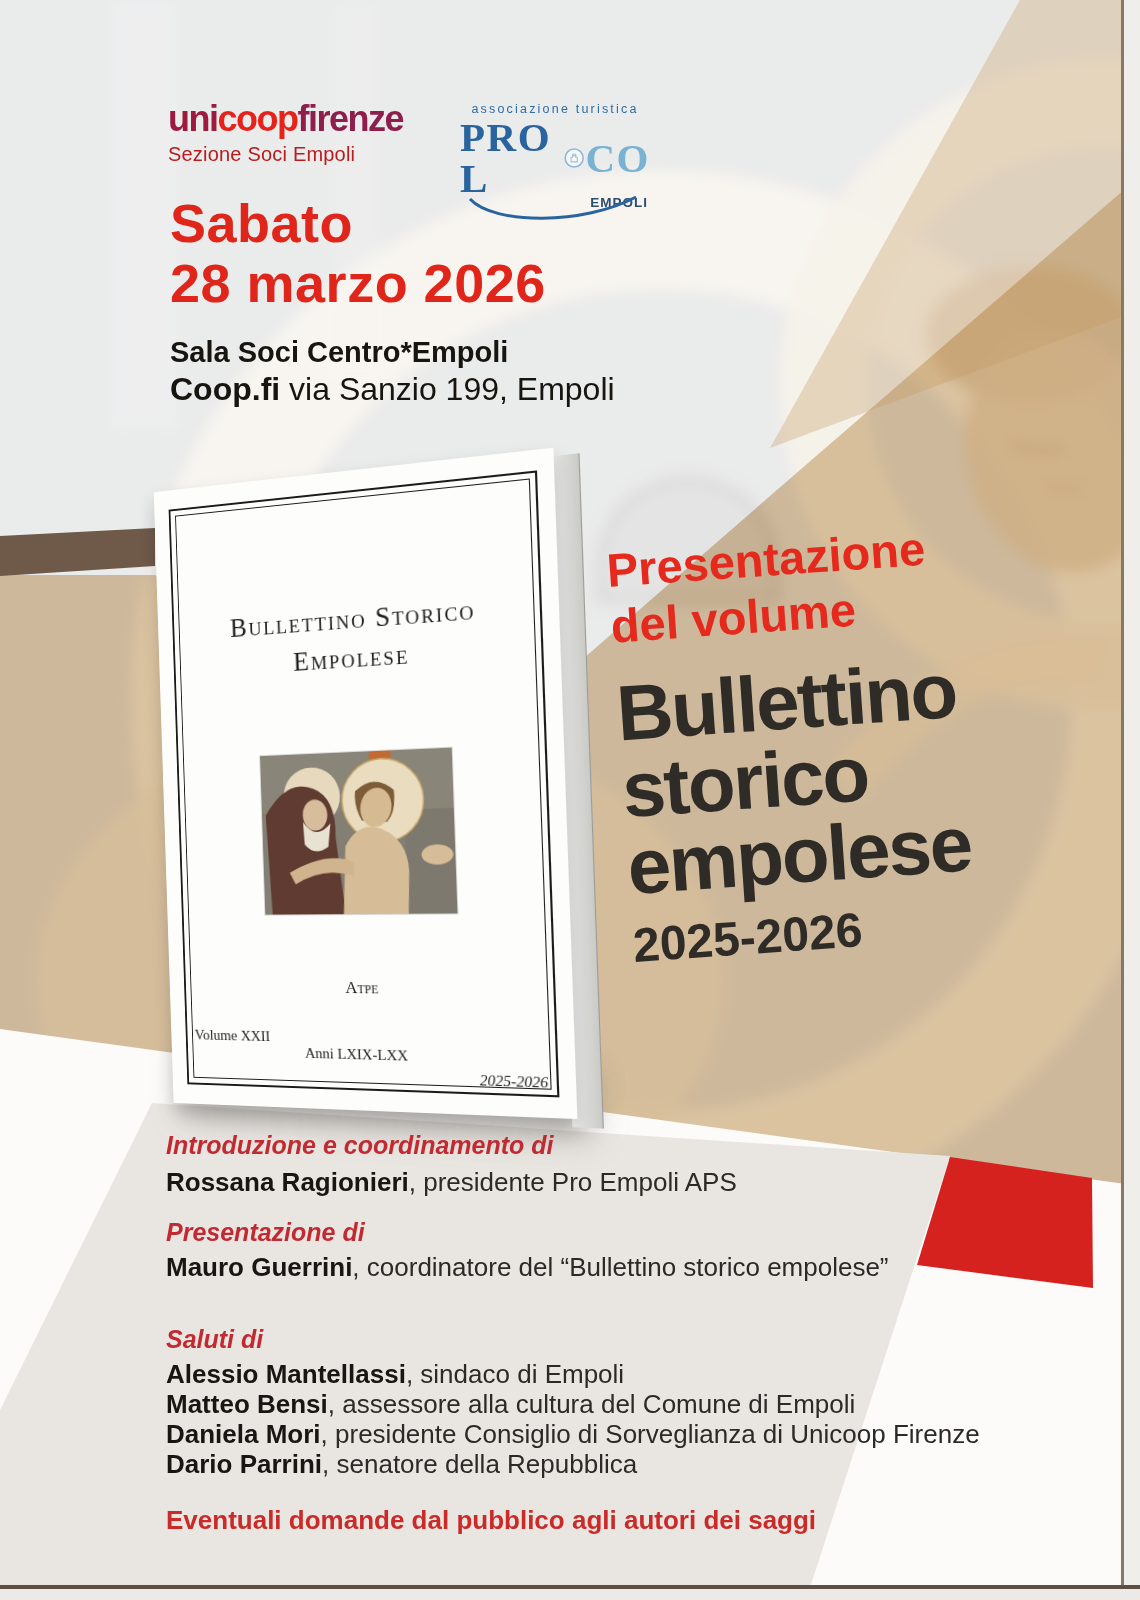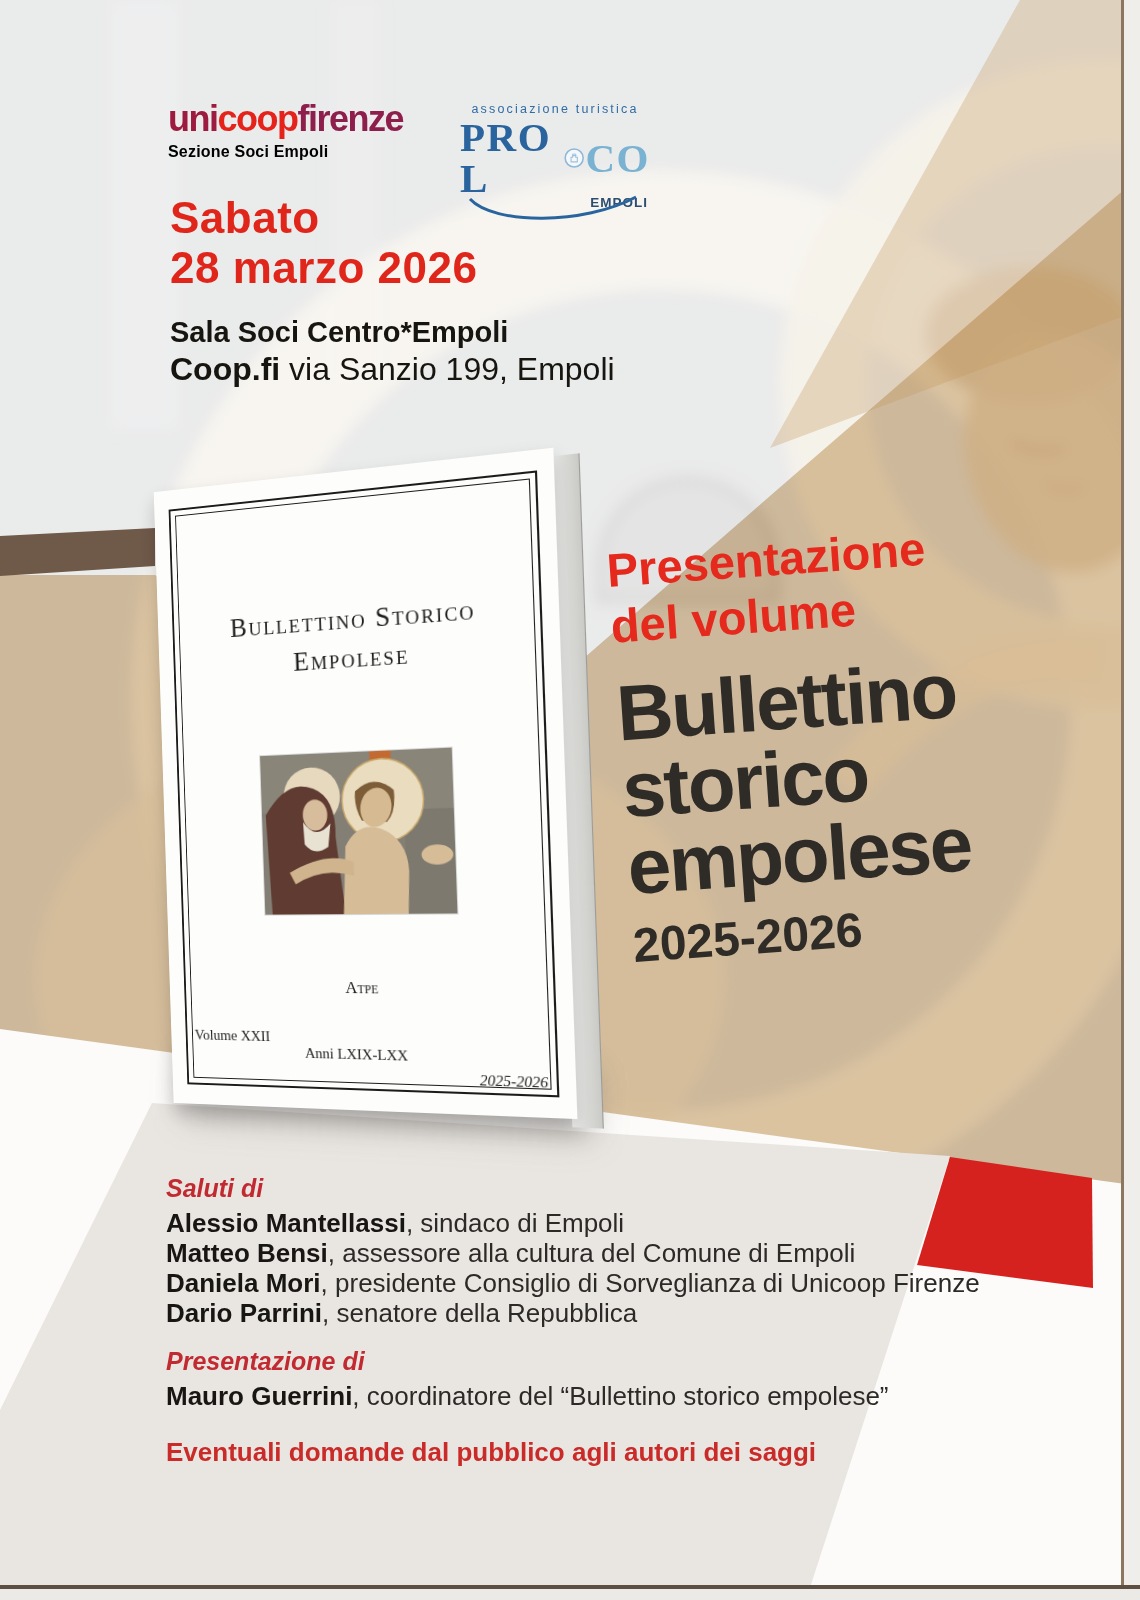--- a/index.html
+++ b/index.html
@@ -27,34 +27,34 @@
     clip-path:polygon(950px 1157px,1092px 1178px,1093px 1288px,917px 1265px);}
 
   
   .edge-right{position:absolute;top:0;right:0;width:16px;height:1600px;z-index:10;background:#f0eeeb;border-left:3px solid #8a7661;}
   .edge-bottom{position:absolute;left:0;bottom:0;width:1140px;height:11px;z-index:11;background:#eceae6;border-top:4px solid #5d5042;}
 
   
   .unicoop{position:absolute;left:168px;top:101px;z-index:5;}
   .uc-word{font-size:36px;font-weight:800;letter-spacing:-1.5px;line-height:1;}
   .uc-uni{color:#9d1b3f;} .uc-coop{color:#e5231b;} .uc-fir{color:#8e1e4c;}
-  .uc-tag{font-size:16px;font-weight:700;color:#000000;margin-top:6px;letter-spacing:0.2px;}
+  .uc-tag{font-size:20px;font-weight:400;color:#b91c1c;margin-top:6px;letter-spacing:0.2px;}
 
   .proloco{position:absolute;left:460px;top:102px;width:190px;z-index:5;}
   .pl-tag{font-size:12.5px;letter-spacing:2.2px;color:#2e6ca6;text-align:center;font-weight:500;}
   .pl-row{display:flex;align-items:center;justify-content:center;margin-top:1px;position:relative;
     font-family:"Liberation Serif",serif;font-size:41px;font-weight:600;letter-spacing:1.5px;line-height:1;}
   .pl-pre{color:#2a649e;} .pl-post{color:#7ab2d2;}
   .pl-emblem{width:26px;height:26px;margin:0 1px;}
   .pl-swoosh{position:absolute;left:4px;top:120%;margin-top:-22px;width:176px;height:34px;}
   .pl-city{font-size:13.5px;font-weight:700;color:#2c4d70;letter-spacing:1px;text-align:right;margin-top:-4px;padding-right:2px;}
 
   
   .event{position:absolute;left:170px;top:196px;z-index:5;}
-  .ev-big{font-size:44px;font-weight:700;color:#e0261a;line-height:1.0;letter-spacing:0.5px;}
+  .ev-big{font-size:54px;font-weight:700;color:#e0261a;line-height:1.0;letter-spacing:0.5px;}
   .ev-big2{margin-top:6px;}
   .ev-time{font-size:34px;font-weight:700;color:#e0261a;margin-top:8px;}
   .ev-venue{font-size:29px;font-weight:700;color:#17150f;margin-top:26px;}
   .ev-addr{font-size:32px;color:#17150f;margin-top:2px;}
   .ev-addr b{font-weight:700;}
 
   
   .book-shadow{position:absolute;left:185px;top:1058px;width:410px;height:70px;z-index:4;
     background:rgba(95,90,84,0.35);filter:blur(16px);transform:rotate(3deg);}
   .book{position:absolute;left:150px;top:470px;width:410px;height:640px;z-index:6;
@@ -204,30 +204,34 @@
     </div>
     <div class="an-title">
       <div>Bullettino</div>
       <div>storico</div>
       <div>empolese</div>
     </div>
     <div class="an-ed">2025-2026</div>
   </div>
 
   <div class="program">
+    <div class="sec sec1">
+      <div class="sec-head">Introduzione e coordinamento di</div>
+      <div class="entry"><span class="nm">Rossana Ragionieri</span><span>, presidente Pro Empoli APS</span></div>
+    </div>
+    <div class="sec sec3">
+      <div class="sec-head">Presentazione di</div>
+      <div class="entry"><span class="nm">Mauro Guerrini</span><span>, coordinatore del “Bullettino storico empolese”</span></div>
+    </div>
     <div class="sec sec2">
       <div class="sec-head">Saluti di</div>
       <div class="entry"><span class="nm">Alessio Mantellassi</span><span>, sindaco di Empoli</span></div>
       <div class="entry"><span class="nm">Matteo Bensi</span><span>, assessore alla cultura del Comune di Empoli</span></div>
       <div class="entry"><span class="nm">Daniela Mori</span><span>, presidente Consiglio di Sorveglianza di Unicoop Firenze</span></div>
       <div class="entry"><span class="nm">Dario Parrini</span><span>, senatore della Repubblica</span></div>
     </div>
-    <div class="sec sec3">
-      <div class="sec-head">Presentazione di</div>
-      <div class="entry"><span class="nm">Mauro Guerrini</span><span>, coordinatore del “Bullettino storico empolese”</span></div>
-    </div>
     <div class="note">Eventuali domande dal pubblico agli autori dei saggi</div>
   </div>
 
   <div class="edge-right"></div>
   <div class="edge-bottom"></div>
 
 </div>
 
 </body></html>

